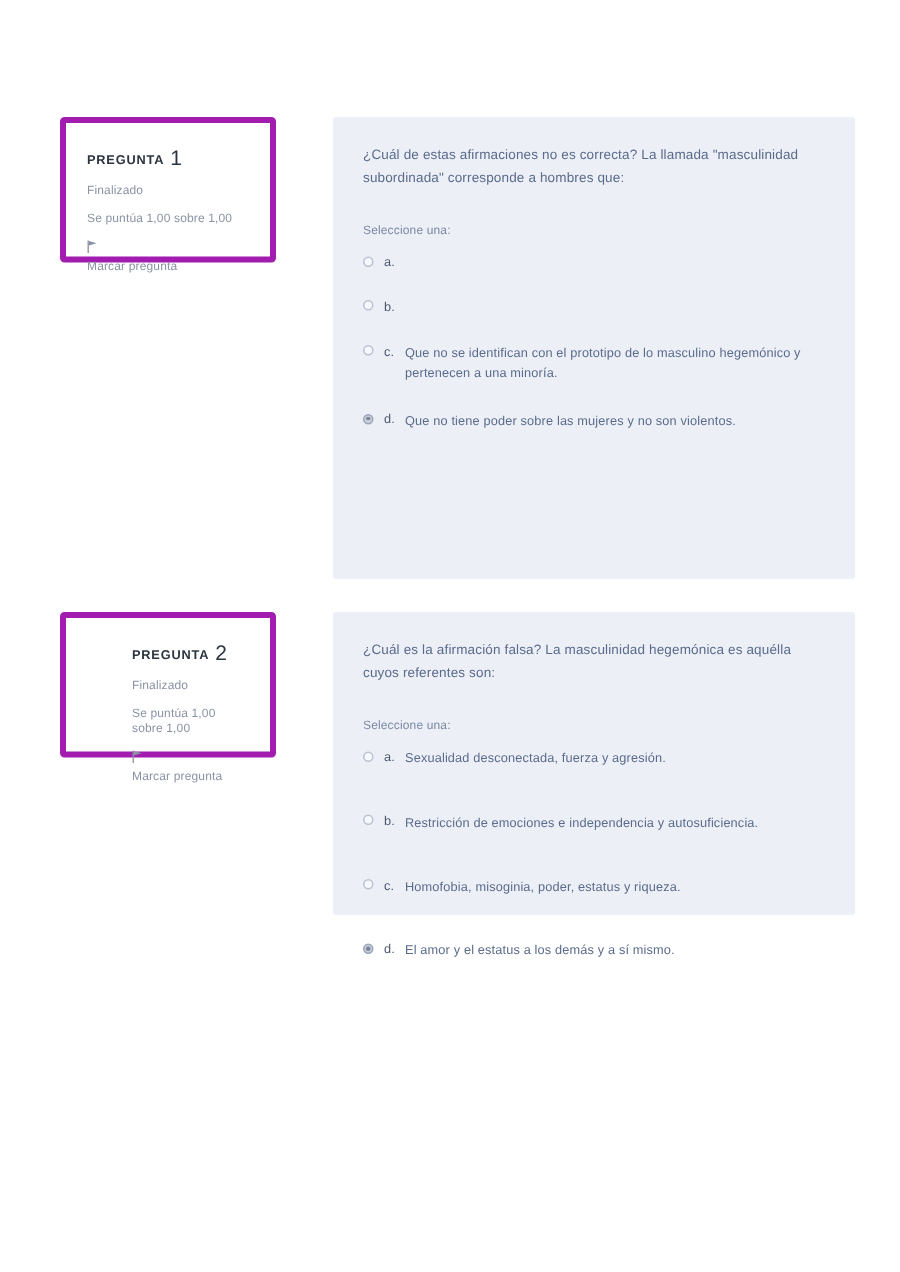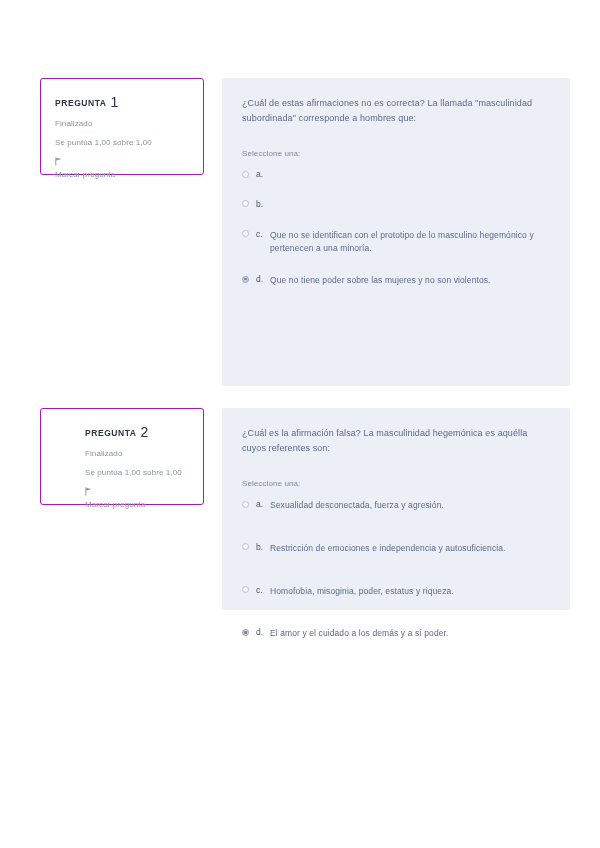--- a/index.html
+++ b/index.html
@@ -26,24 +26,24 @@
     position: absolute;
     left: 0;
     width: 600px;
   }
 
   
   .info-card {
     position: absolute;
     left: 40px;
     top: 0;
-    width: 164px;
+    width: 144px;
     box-sizing: border-box;
     background: #ffffff;
-    border: 1px solid #a21caf;
+    border: 4px solid #a21caf;
     border-radius: 3px;
     padding: 16px 14px 18px 14px;
   }
   .q-label {
     font-size: 8.5px;
     font-weight: bold;
     letter-spacing: 0.55px;
     color: #2b3441;
     text-transform: uppercase;
     margin: 0 0 9px 0;
@@ -254,19 +254,19 @@
           <span class="opt-text">Restricción de emociones e independencia y autosuficiencia.</span>
         </li>
         <li class="option">
           <span class="radio"></span>
           <span class="opt-letter">c.</span>
           <span class="opt-text">Homofobia, misoginia, poder, estatus y riqueza.</span>
         </li>
         <li class="option">
           <span class="radio checked"></span>
           <span class="opt-letter">d.</span>
-          <span class="opt-text">El amor y el cuidado a los demás y a sí poder.</span>
+          <span class="opt-text">El amor y el estatus a los demás y a sí mismo.</span>
         </li>
       </ul>
     </div>
   </div>
 
 </div>
 
 </body></html>

